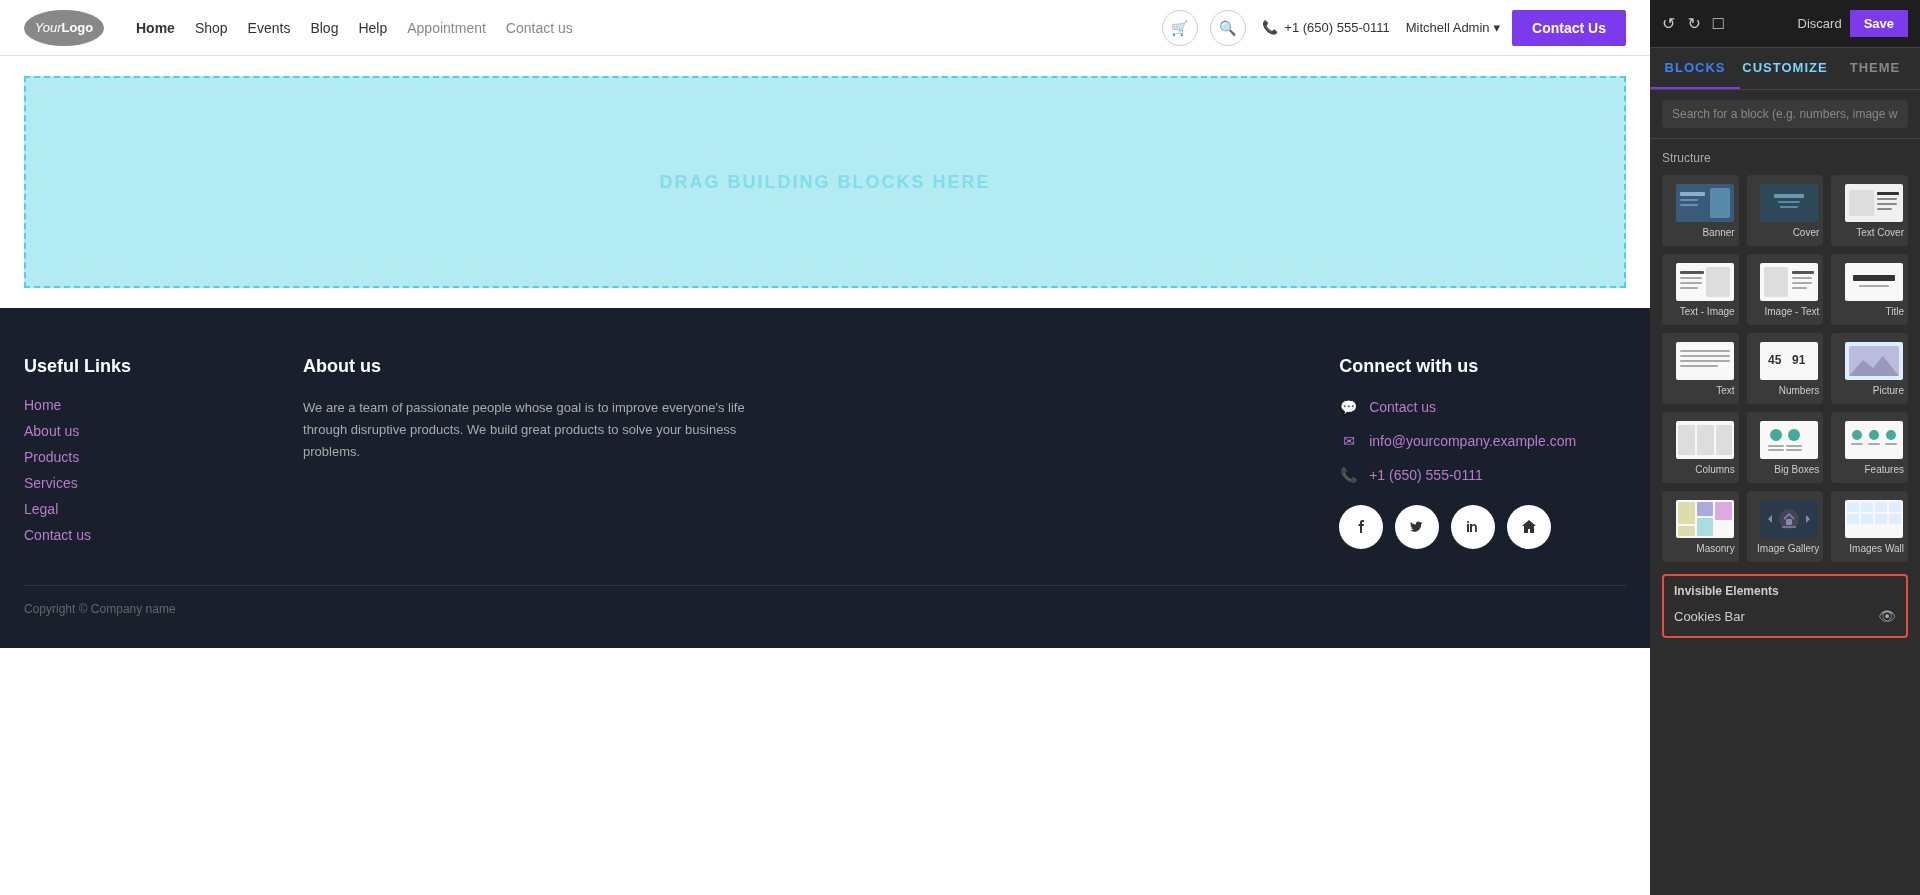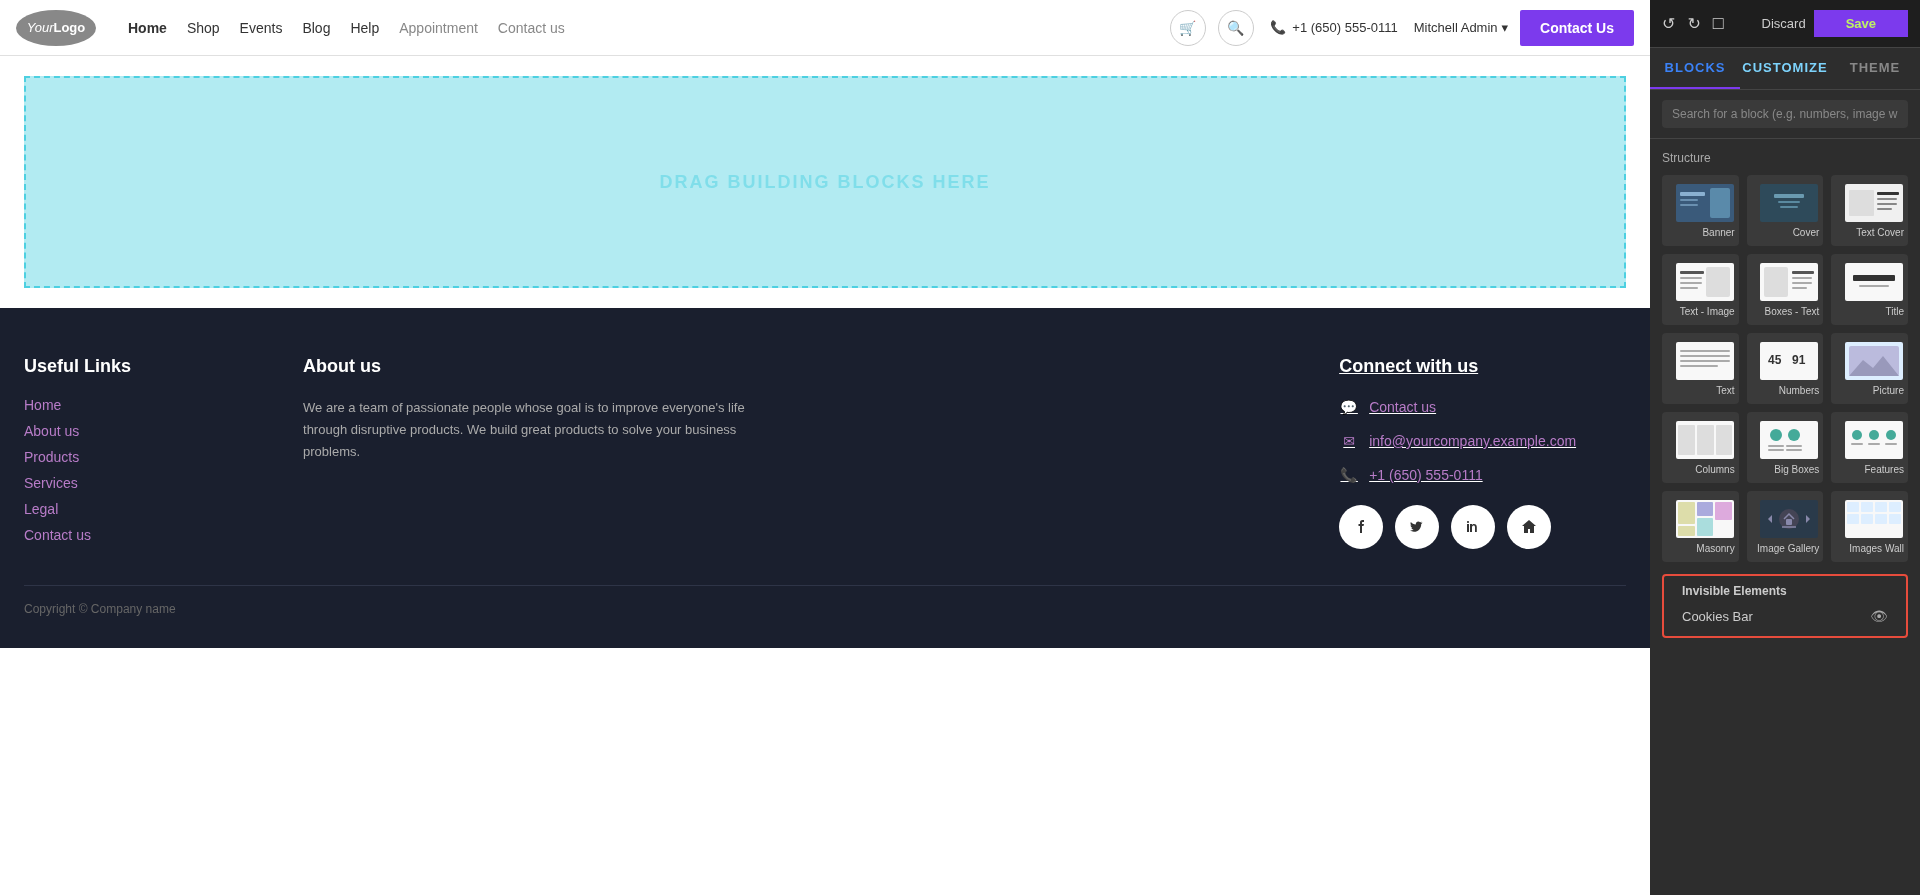--- a/index.html
+++ b/index.html
@@ -2,21 +2,21 @@
 <html><head>
   <meta charset="utf-8">
   <style>
     * { margin: 0; padding: 0; box-sizing: border-box; }
     body { font-family: Arial, sans-serif; background: #fff; width: 1920px; min-height: 895px; overflow-x: hidden; }
 
     
     .header {
       display: flex;
       align-items: center;
-      padding: 0 16px;
+      padding: 0 24px;
       height: 56px;
       background: #fff;
       border-bottom: 1px solid #e0e0e0;
       position: relative;
       z-index: 10;
     }
     .logo-area {
       display: flex;
       align-items: center;
       margin-right: 32px;
@@ -129,21 +129,21 @@
       padding: 48px 24px 32px;
       margin-top: 20px;
     }
     .footer-top {
       display: flex;
       gap: 40px;
     }
     .footer-section {
       flex: 1;
     }
-    .footer-section.connect { flex: 1.2; margin-left: auto; text-decoration: underline; }
+    .footer-section.connect { flex: 1.2; margin-left: auto; }
     .footer-heading {
       font-size: 18px;
       font-weight: bold;
       color: #fff;
       margin-bottom: 20px;
     }
     .footer-link {
       display: block;
       color: #b87cc8;
       font-size: 14px;
@@ -238,23 +238,23 @@
     }
     .discard-btn {
       background: none;
       border: none;
       color: #ccc;
       font-size: 13px;
       cursor: pointer;
     }
     .save-btn {
       background: #7c3aed;
-      color: #bef264;
+      color: #ffffff;
       border: none;
-      padding: 6px 32px;
+      padding: 6px 14px;
       font-size: 13px;
       font-weight: bold;
       cursor: pointer;
     }
     .device-icon {
       color: #ccc;
       font-size: 18px;
     }
 
     .panel-tabs {
@@ -342,21 +342,21 @@
       text-align: center;
     }
 
     
     .preview-svg { width: 58px; height: 38px; }
 
     
     .invisible-section {
       border: 2px solid #e74c3c;
       border-radius: 4px;
-      padding: 8px 18px;
+      padding: 8px 10px;
       margin-top: 8px;
       background: #2d2d2d;
     }
     .invisible-label {
       font-size: 12px;
       color: #ccc;
       font-weight: bold;
       margin-bottom: 6px;
     }
     .cookies-bar-row {
@@ -569,21 +569,21 @@
           <div class="block-preview">
             <svg class="preview-svg" viewBox="0 0 58 38">
                 <rect width="58" height="38" rx="2" fill="#f8f8f8"></rect>
                 <rect x="4" y="4" width="24" height="30" rx="2" fill="#ddd"></rect>
                 <rect x="32" y="8" width="22" height="3" rx="1" fill="#555"></rect>
                 <rect x="32" y="14" width="20" height="2" rx="1" fill="#aaa"></rect>
                 <rect x="32" y="19" width="20" height="2" rx="1" fill="#aaa"></rect>
                 <rect x="32" y="24" width="15" height="2" rx="1" fill="#aaa"></rect>
               </svg>
           </div>
-          <span class="block-label">Boxes - Text</span>
+          <span class="block-label">Image - Text</span>
         </div>
 
         <div class="block-item">
           <div class="block-preview">
             <svg class="preview-svg" viewBox="0 0 58 38">
                 <rect width="58" height="38" rx="2" fill="#f8f8f8"></rect>
                 <rect x="8" y="12" width="42" height="6" rx="1" fill="#333"></rect>
                 <rect x="14" y="22" width="30" height="2" rx="1" fill="#aaa"></rect>
               </svg>
           </div>

